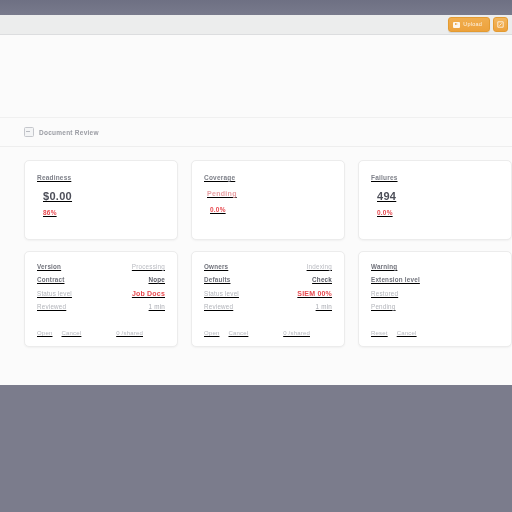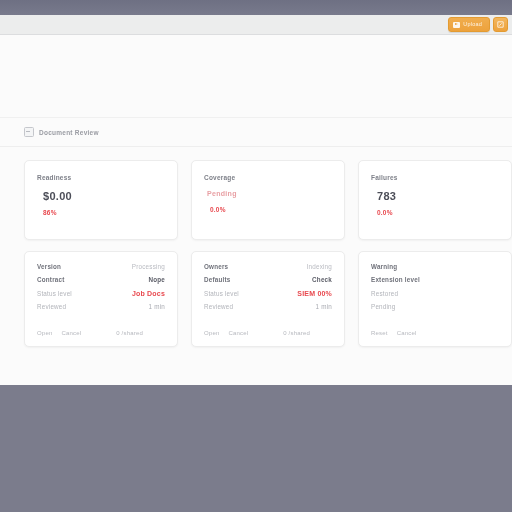--- a/index.html
+++ b/index.html
@@ -145,20 +145,21 @@
     letter-spacing: .25px;
     white-space: nowrap;
   }
 
   
   .grid {
     display: flex;
     gap: 13px;
     padding: 13px 0 0 24px;
     box-sizing: border-box;
+    text-decoration: underline;
   }
   .grid.second {
     padding-top: 11px;
   }
 
   .card {
     background: #ffffff;
     border: 1px solid #ececec;
     border-radius: 5px;
     box-shadow: 0 1px 2px rgba(20,20,30,.045);
@@ -315,21 +316,21 @@
       </div>
 
       <div class="card stat">
         <div class="stat-label">Coverage</div>
         <div class="stat-value muted">Pending</div>
         <div class="stat-delta">0.0%</div>
       </div>
 
       <div class="card stat">
         <div class="stat-label">Failures</div>
-        <div class="stat-value">783</div>
+        <div class="stat-value">494</div>
         <div class="stat-delta">0.0%</div>
       </div>
 
     </div>
 
     <div class="grid second">
 
       <div class="card detail">
         <div class="drow">
           <span class="dk">Version</span>

